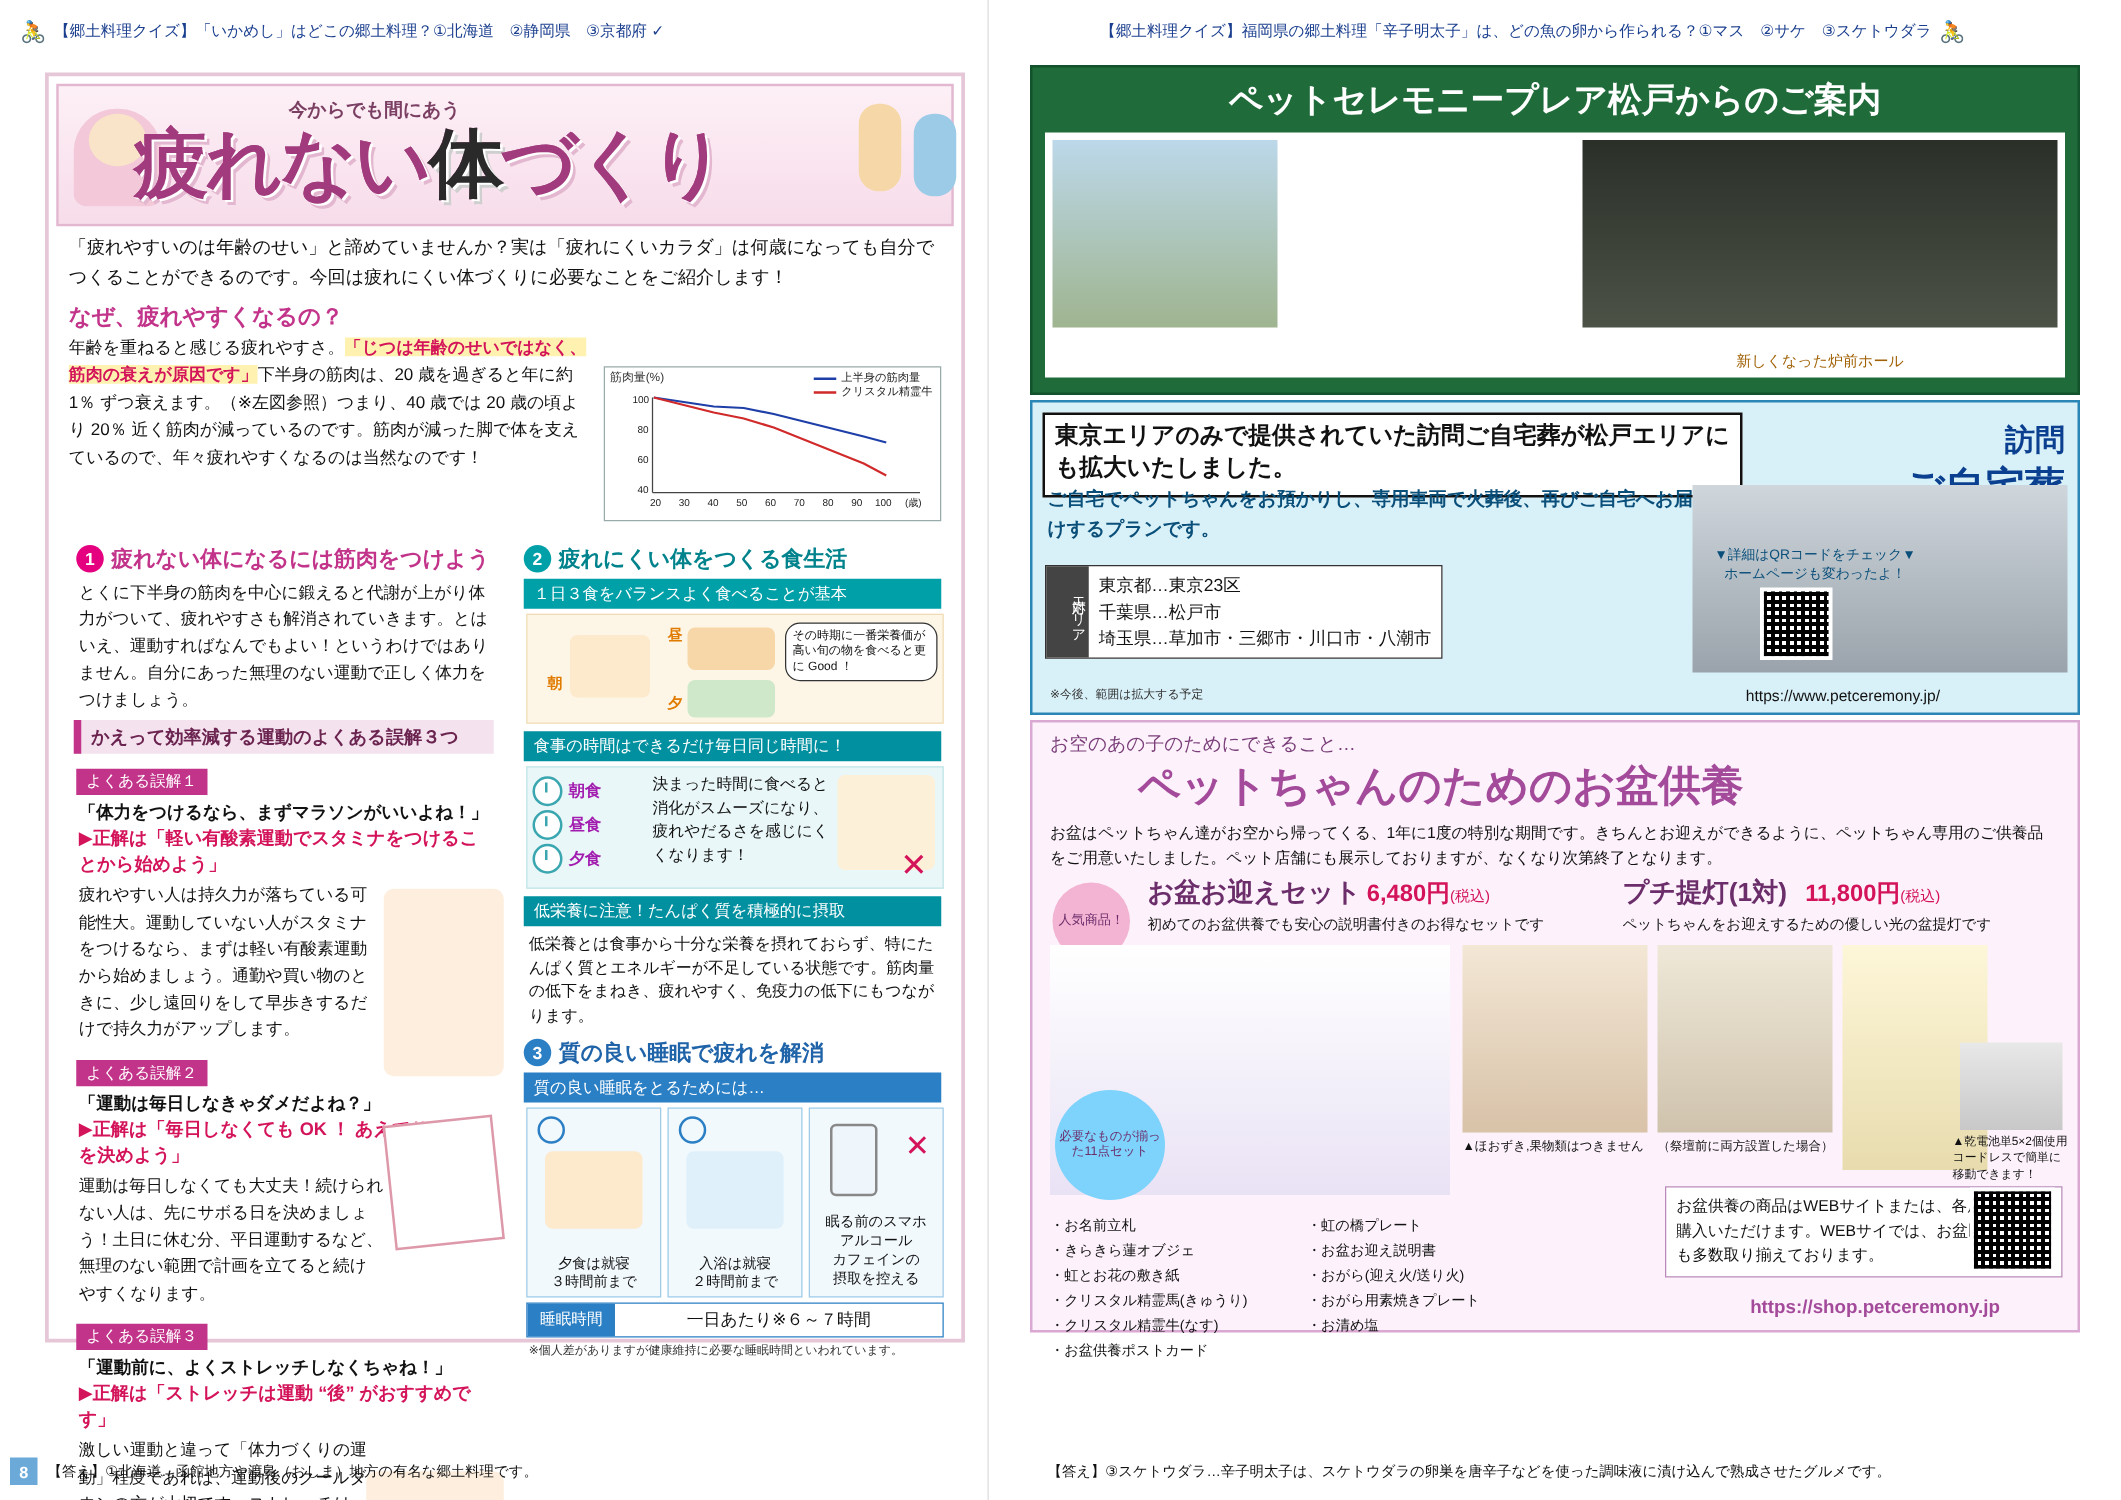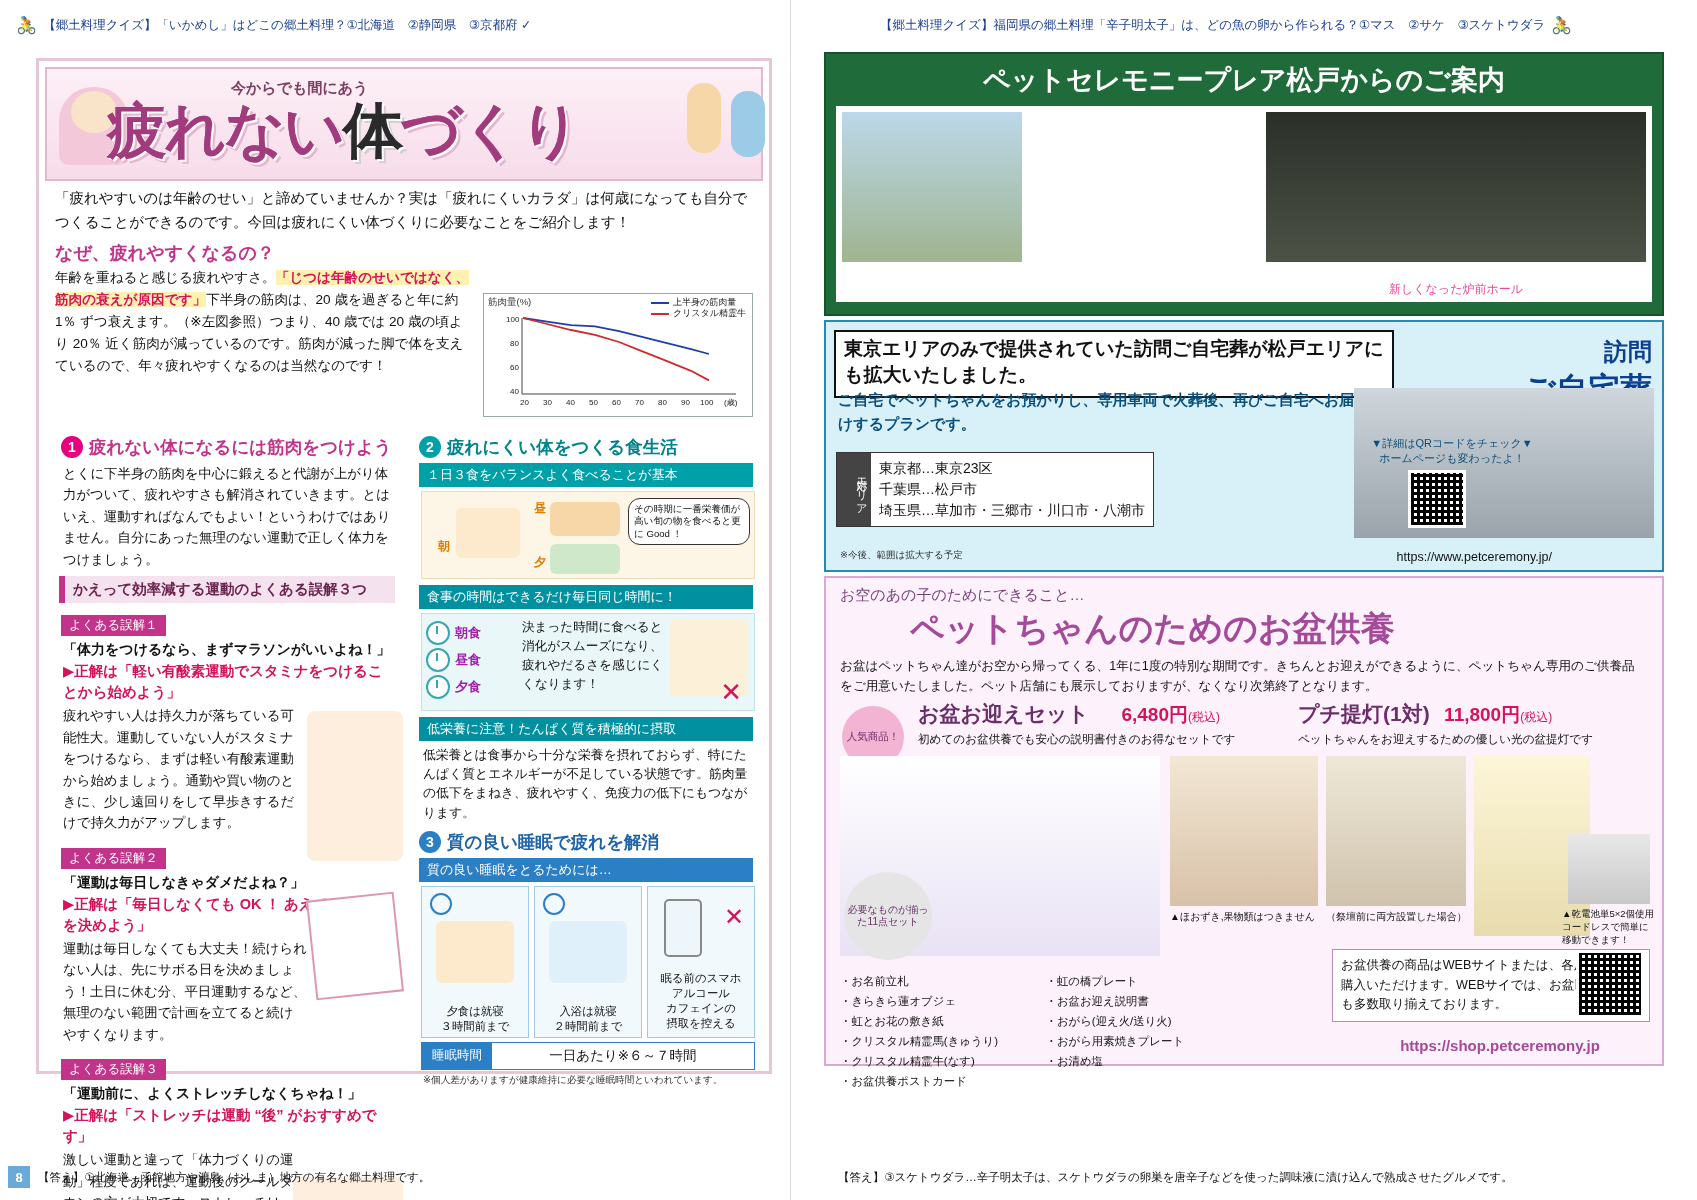--- a/index.html
+++ b/index.html
@@ -69,21 +69,21 @@
   .sleeprow .v{flex:1;text-align:center;font-size:13.5px;padding:4px;color:#111;}
   .note{font-size:9.6px;color:#333;margin:0 6px;}
 
   
   .rightwrap{position:absolute;left:824px;top:52px;width:836px;height:1014px;}
   .ad1{position:absolute;left:0;top:0;width:836px;height:260px;background:#1f6b3a;border:2px solid #12532b;}
   .ad1 .ttl{position:absolute;left:0;right:0;top:8px;text-align:center;font-size:27px;font-weight:bold;color:#fff;}
   .ad1 .body{position:absolute;left:10px;top:52px;right:10px;height:196px;background:#fff;}
   .ph{position:absolute;background:#bbb;overflow:hidden;}
   .ad1 p{position:absolute;left:195px;top:6px;width:225px;font-size:13.2px;line-height:1.65;color:#111;text-align:center;}
-  .capt{position:absolute;font-size:12px;color:#ec4899;text-align:center;}
+  .capt{position:absolute;font-size:12px;color:#a16207;text-align:center;}
 
   .ad2{position:absolute;left:0;top:268px;width:836px;height:248px;background:#d8f0f8;border:2px solid #2a86b5;}
   .ad2 .hl{position:absolute;left:8px;top:8px;width:540px;height:56px;background:#fff;border:2px solid #111;font-size:19px;font-weight:bold;color:#111;padding:4px 8px;line-height:1.35;}
   .ad2 .sub{position:absolute;left:12px;top:66px;width:520px;font-size:15px;line-height:1.6;color:#0a4f7a;font-weight:bold;}
   .ad2 .plan{position:absolute;right:10px;top:14px;text-align:right;}
   .ad2 .plan .a{font-size:24px;font-weight:bold;color:#0b3f8f;}
   .ad2 .plan .b{font-size:32px;font-weight:bold;color:#0b3f8f;}
   .area{position:absolute;left:10px;top:130px;display:flex;border:1px solid #333;background:#fff;}
   .area .lbl{width:30px;background:#444;color:#fff;font-size:11px;writing-mode:vertical-rl;text-align:center;padding:4px 2px;}
   .area .list{padding:5px 8px;font-size:14px;line-height:1.5;color:#111;}
@@ -336,32 +336,32 @@
 
     <div class="ad3">
       <div class="t1">お空のあの子のためにできること…</div>
       <div class="t2">ペットちゃんのためのお盆供養</div>
       <div class="lead">お盆はペットちゃん達がお空から帰ってくる、1年に1度の特別な期間です。きちんとお迎えができるように、ペットちゃん専用のご供養品をご用意いたしました。ペット店舗にも展示しておりますが、なくなり次第終了となります。</div>
 
       <div class="badge" style="left:16px;top:128px;">人気商品！</div>
 
       <div class="prod" style="left:92px;">
         <span class="prodttl">お盆お迎えセット</span>
-        <span class="price" style="margin-left:28px;">6,480円</span><span class="tax">(税込)</span>
+        <span class="price" style="margin-left:0;">6,480円</span><span class="tax">(税込)</span>
         <div class="pdesc" style="margin-top:4px;">初めてのお盆供養でも安心の説明書付きのお得なセットです</div>
       </div>
 
       <div class="prod" style="left:472px;">
         <span class="prodttl">プチ提灯(1対)</span>
         <span class="price" style="margin-left:10px;">11,800円</span><span class="tax">(税込)</span>
         <div class="pdesc" style="margin-top:4px;">ペットちゃんをお迎えするための優しい光の盆提灯です</div>
       </div>
 
       <div class="ph" style="left:14px;top:178px;width:320px;height:200px;background:linear-gradient(#ffffff,#e9e2f5);"></div>
-      <div class="badge" style="left:18px;top:294px;width:88px;height:88px;background:#e5e5e5;font-size:10px;">必要なものが揃った11点セット</div>
+      <div class="badge" style="left:18px;top:294px;width:88px;height:88px;background:#7dd3fc;font-size:10px;">必要なものが揃った11点セット</div>
       <div class="ph" style="left:344px;top:178px;width:148px;height:150px;background:linear-gradient(#f3e7d5,#d8c2a8);"></div>
       <div class="ph" style="left:500px;top:178px;width:140px;height:150px;background:linear-gradient(#efe8d8,#cfc3ad);"></div>
       <div class="ph" style="left:648px;top:178px;width:116px;height:180px;background:linear-gradient(#fdf6d8,#e8dcae);"></div>
       <div class="ph" style="left:742px;top:256px;width:82px;height:70px;background:linear-gradient(#e8e8e8,#c8c8c8);"></div>
 
       <div style="position:absolute;left:344px;top:332px;font-size:10px;color:#111;">▲ほおずき,果物類はつきません</div>
       <div style="position:absolute;left:500px;top:332px;font-size:10px;color:#111;">（祭壇前に両方設置した場合）</div>
       <div style="position:absolute;left:736px;top:330px;width:96px;font-size:9.5px;line-height:1.35;color:#111;white-space:pre-line;">▲乾電池単5×2個使用コードレスで簡単に移動できます！</div>
 
       <div class="setlist">

